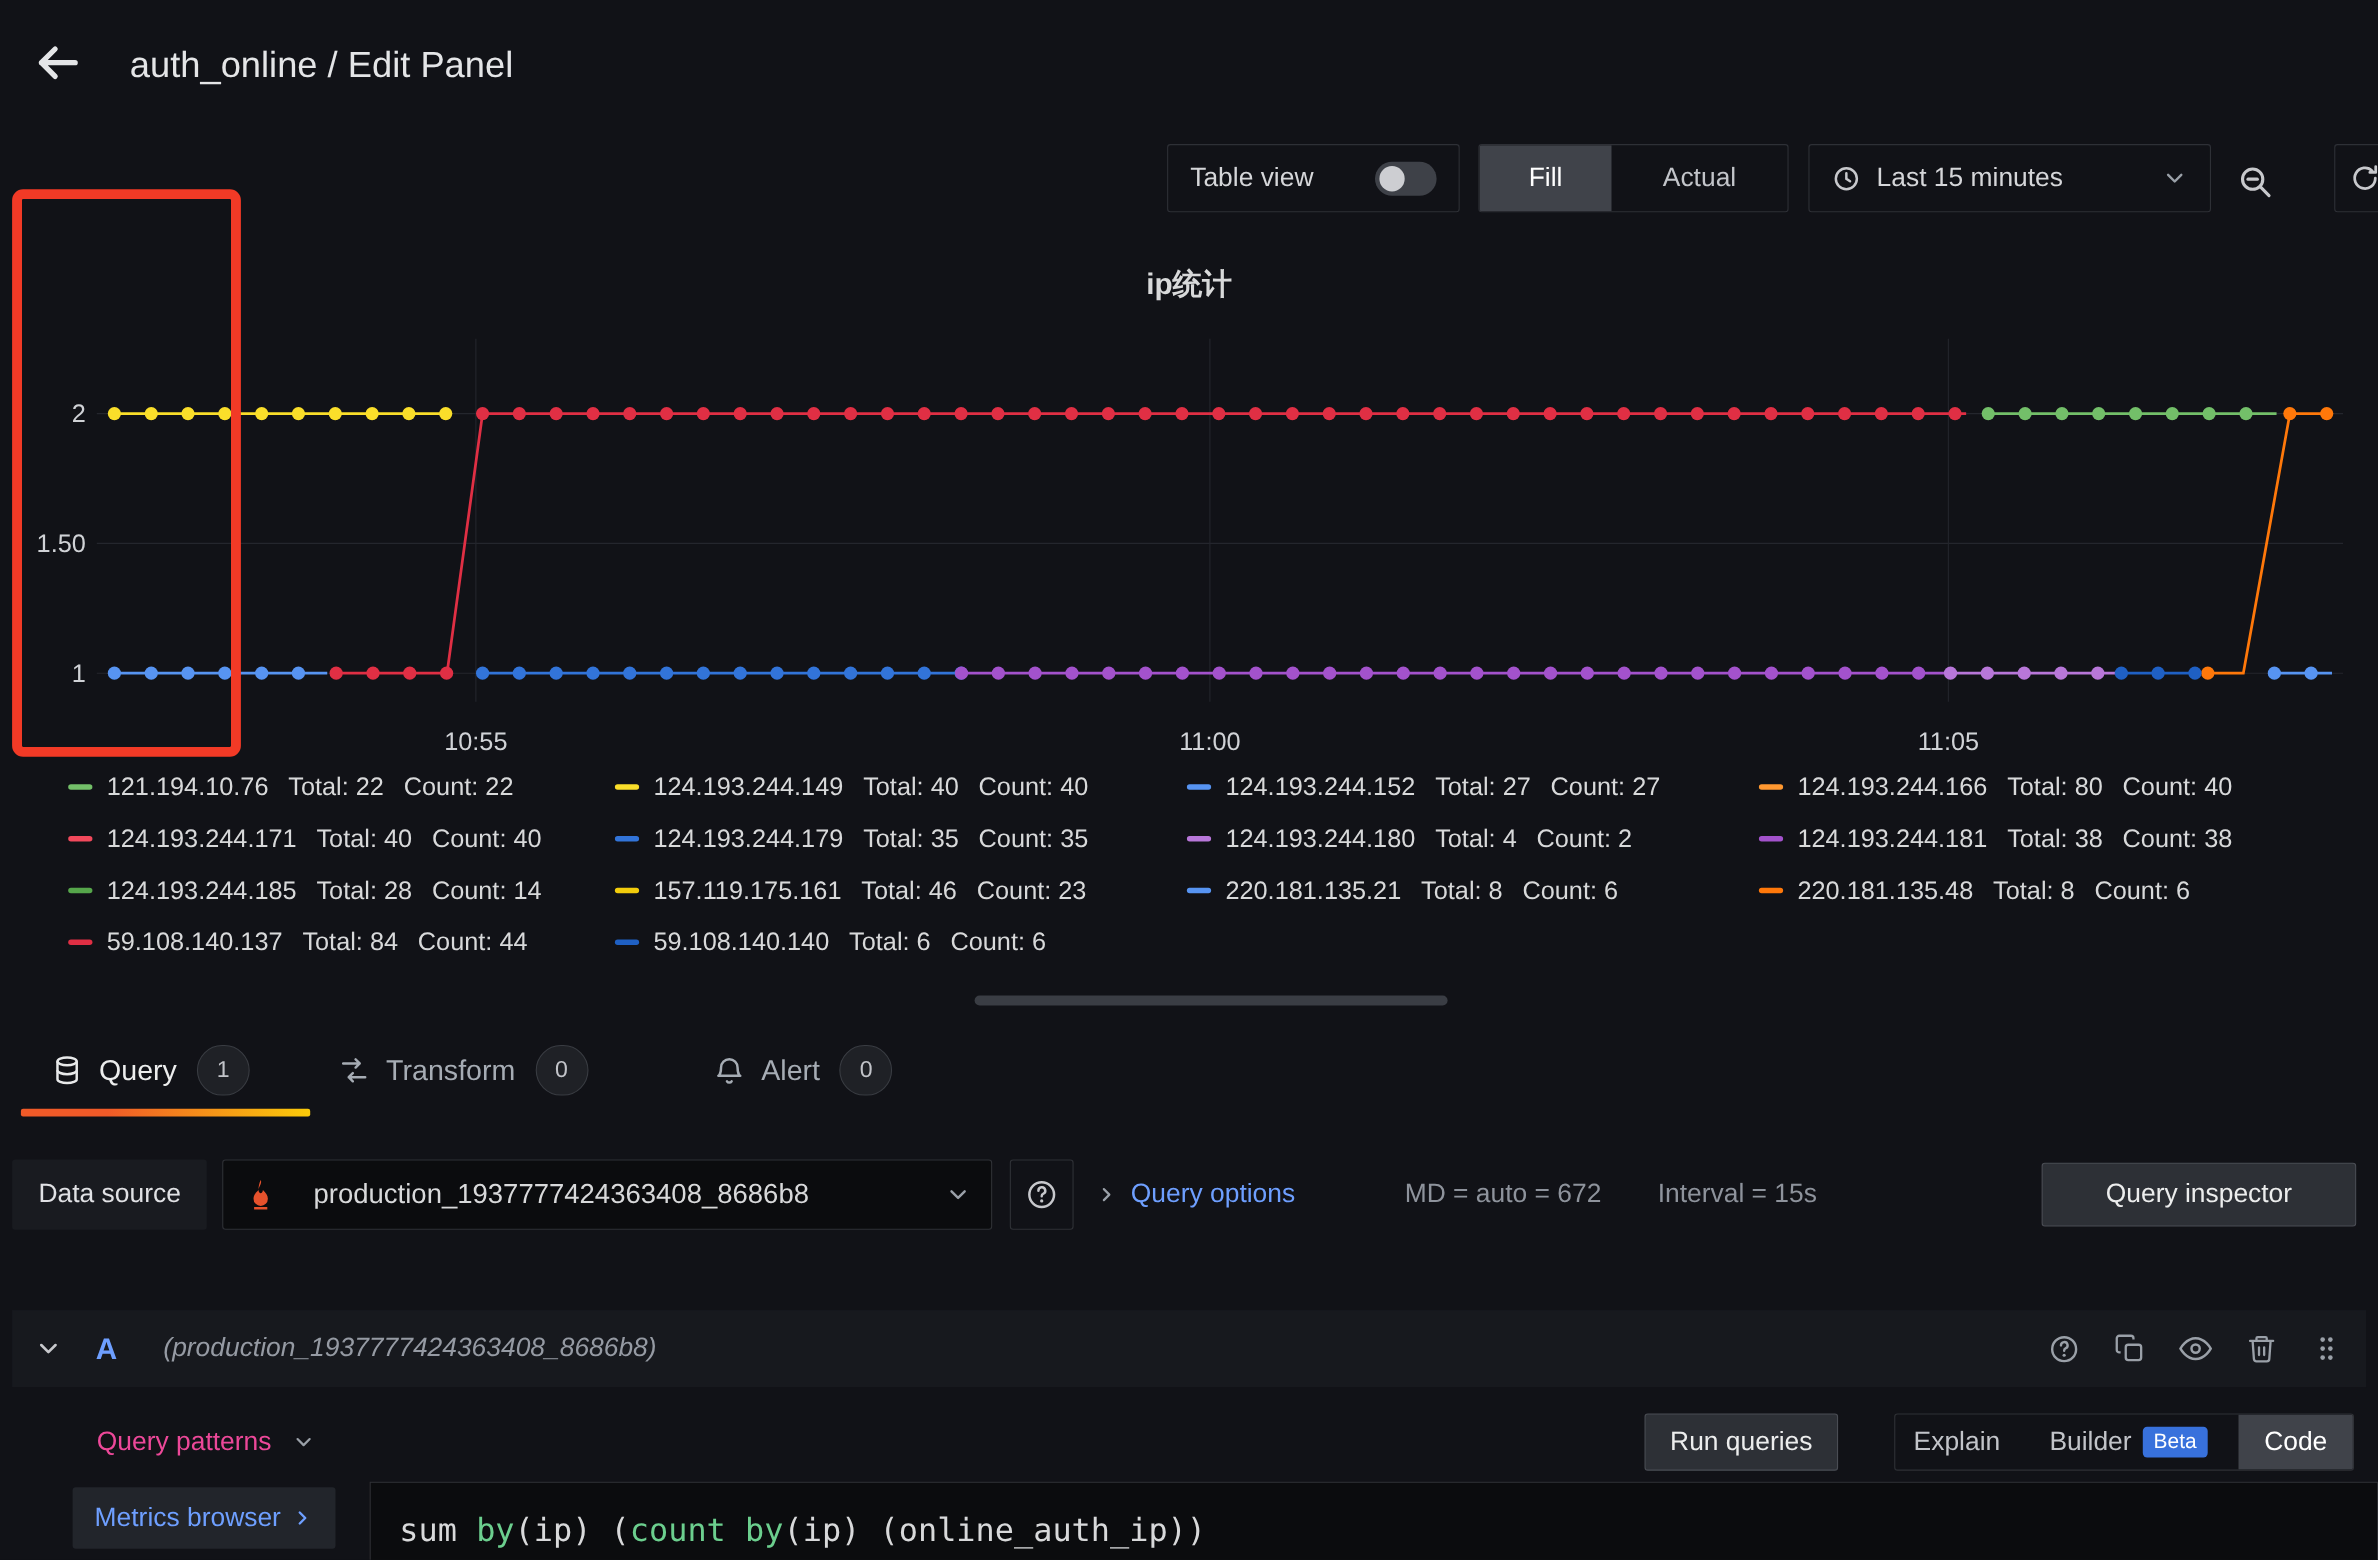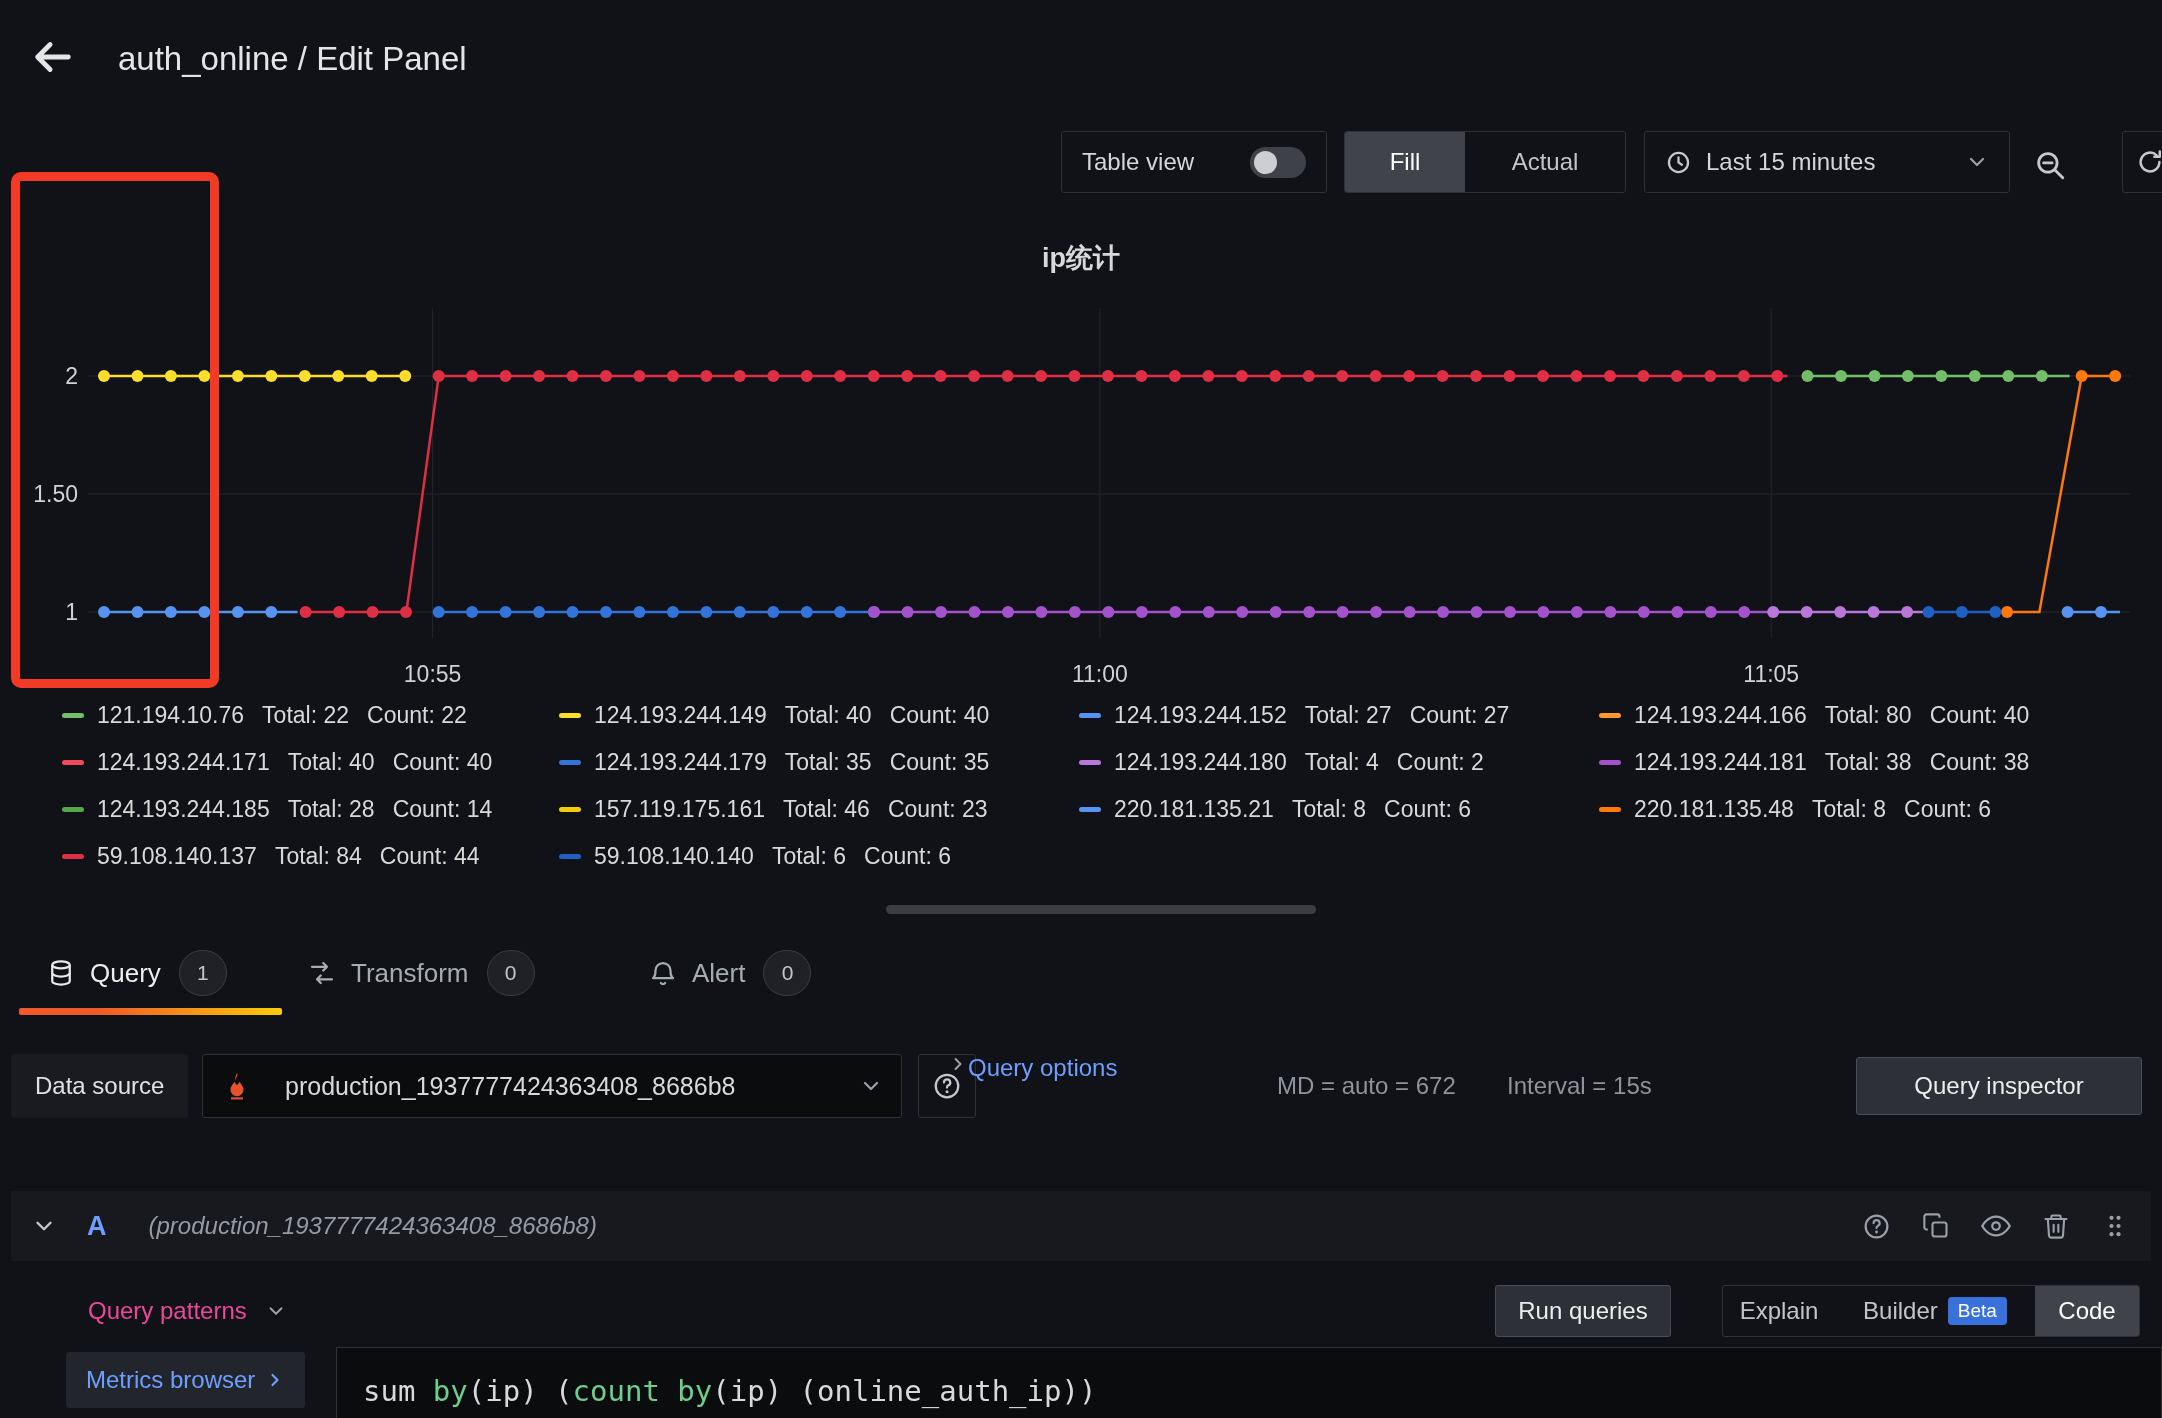--- a/index.html
+++ b/index.html
@@ -48,21 +48,21 @@
   #tab-transform{left:307px}
   #tab-alert{left:648px}
   .tab-badge{min-width:48px;height:46px;padding:0 10px;border-radius:24px;background:#1f2126;border:1px solid #393c42;color:#c2c4c9;font-size:21px;display:flex;align-items:center;justify-content:center;margin-left:4px}
   #tab-underline{position:absolute;left:19px;top:1008px;width:263px;height:7px;border-radius:2px;background:linear-gradient(90deg,#f05a28 30%,#fbca0a 99%)}
 
   
   #datasource-label{position:absolute;left:11px;top:1054px;height:64px;padding:0 24px;background:#191b20;border-radius:3px;display:flex;align-items:center;font-size:24px;font-weight:500;color:#e0e1e4}
   #datasource-picker{position:absolute;left:202px;top:1054px;width:700px;height:64px;background:#0b0c0e;border:1px solid #2f3136;border-radius:3px;display:flex;align-items:center;padding:0 18px;gap:32px;cursor:pointer}
   #datasource-value{flex:1;font-size:25px;color:#d8d9da;white-space:nowrap;overflow:hidden}
   #datasource-help-button{position:absolute;left:918px;top:1054px;width:58px;height:64px;border:1px solid #2f3136;border-radius:3px;display:flex;align-items:center;justify-content:center;cursor:pointer}
-  #query-options-toggle{position:absolute;left:948px;top:1054px;height:64px;display:flex;align-items:flex-start;cursor:pointer}
+  #query-options-toggle{position:absolute;left:996px;top:1054px;height:64px;display:flex;align-items:center;gap:12px;cursor:pointer}
   #query-options-label{font-size:24px;font-weight:500;color:#6e9fff}
   .dim-text{position:absolute;top:1054px;height:64px;display:flex;align-items:center;font-size:24px;color:#8e939c}
   #md-text{left:1277px}
   #interval-text{left:1507px}
   .btn{background:#2d3036;border:1px solid #4a4d54;border-radius:3px;display:flex;align-items:center;justify-content:center;font-size:24px;font-weight:500;color:#eceded;cursor:pointer}
   #query-inspector-button{position:absolute;left:1856px;top:1057px;width:286px;height:58px}
 
   
   #query-row{position:absolute;left:11px;top:1191px;width:2140px;height:70px;background:#17191e;display:flex;align-items:center}
   #query-collapse-icon{margin-left:20px;cursor:pointer}

